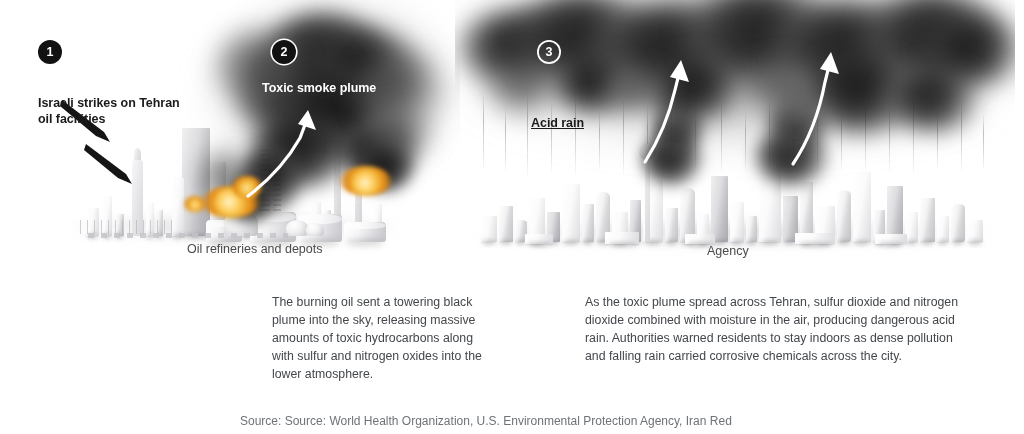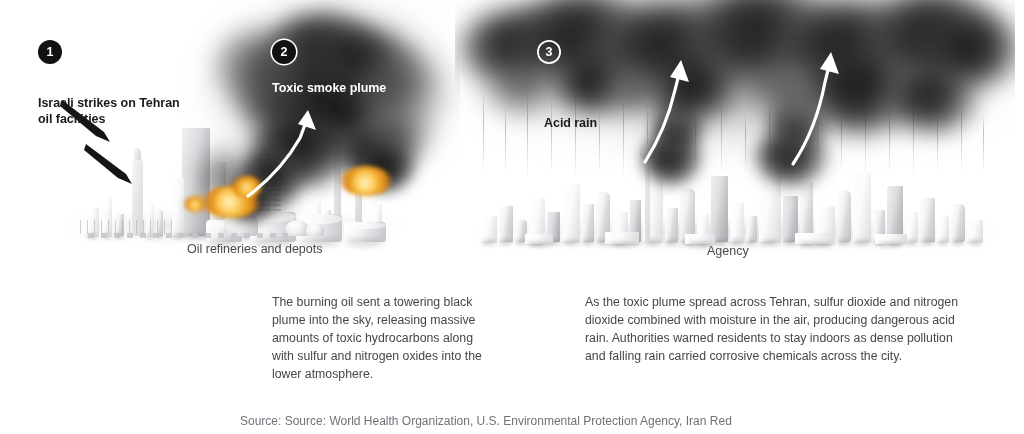--- a/index.html
+++ b/index.html
@@ -310,21 +310,21 @@
     <span>1</span>
   </div>
   <div class="callout dark" style="left:28px; top:78px; width:180px; white-space:pre-line;">
     <span>Israeli strikes on Tehran
 oil facilities</span>
   </div>
 
   <div class="badge ring" style="left:262px; top:40px;">
     <span>2</span>
   </div>
-  <div class="callout light" style="left:262px; top:80px; width:190px;">
+  <div class="callout light" style="left:252px; top:80px; width:190px;">
     <span>Toxic smoke plume</span>
   </div>
 </div>
 
 <div class="scene" id="scene-right">
 
   <div class="ground" style="left:20px; width:520px; bottom:22px;"></div>
 
   <div class="rain-field" style="left:10px; top:88px; width:540px; height:130px;">
     <div class="drop" style="left:18px;  top:4px;  height:78px;"></div>
@@ -419,21 +419,21 @@
 
   <svg class="arrow-svg" style="left:184px; top:54px;" width="70" height="112" viewBox="0 0 70 112">
     <path d="M6,108 C20,86 30,62 36,36 L40,20" stroke="#ffffff" stroke-width="3.2" fill="none" stroke-linecap="round"></path>
     <polygon points="42,6 50,28 31,23" fill="#ffffff"></polygon>
   </svg>
   <svg class="arrow-svg" style="left:330px; top:48px;" width="74" height="120" viewBox="0 0 74 120">
     <path d="M8,116 C24,92 34,66 40,34 L44,18" stroke="#ffffff" stroke-width="3.2" fill="none" stroke-linecap="round"></path>
     <polygon points="46,4 54,26 35,21" fill="#ffffff"></polygon>
   </svg>
 
-  <div class="callout dark" style="left:89px; top:115px;">Acid rain</div>
+  <div class="callout dark" style="left:76px; top:115px;text-decoration:underline;">Acid rain</div>
 
   <div class="scene-label" style="left:252px; top:244px;">Agency</div>
 
   <div class="badge ring-only" style="left:82px; top:40px;">
     <span>3</span>
   </div>
 </div>
 
 <div class="captions">
   <p class="cap" id="cap-3">As the toxic plume spread across Tehran, sulfur dioxide and nitrogen dioxide combined with moisture in the air, producing dangerous acid rain. Authorities warned residents to stay indoors as dense pollution and falling rain carried corrosive chemicals across the city.</p>

